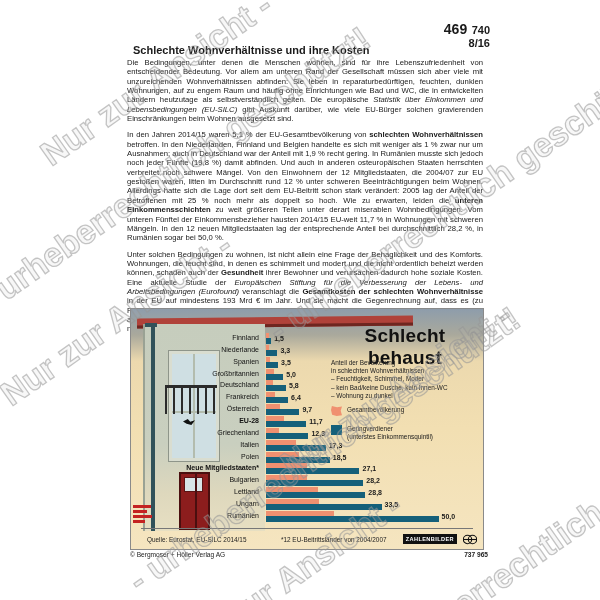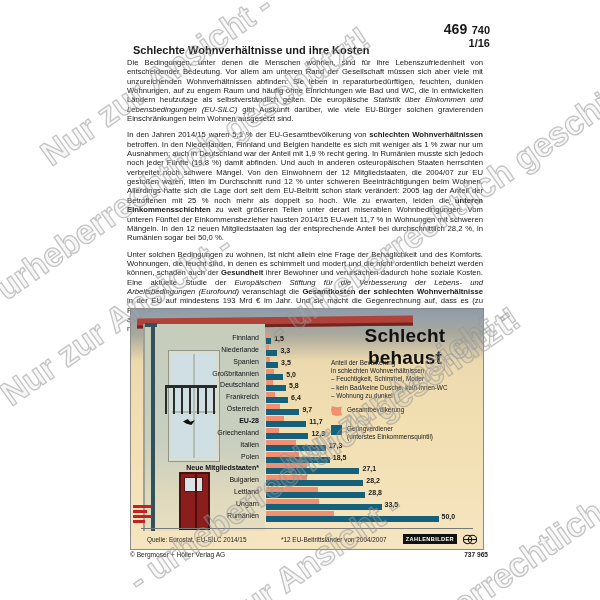--- a/index.html
+++ b/index.html
@@ -74,21 +74,21 @@
 </head>
 <body>
 
 <div class="page">
 
   <div class="hdr">
     <div>
       <span class="big">469</span>
       <span class="small">740</span>
     </div>
-    <div class="pageno">1/16</div>
+    <div class="pageno">8/16</div>
   </div>
 
   <div class="title">Schlechte Wohnverhältnisse und ihre Kosten</div>
 
   <div class="bodytext">
       <p class="para"><span>Die Bedingungen, unter denen die Menschen wohnen, sind für ihre Lebenszufriedenheit von entscheidender Bedeutung. Vor allem am unteren Rand der Gesellschaft müssen sich aber viele mit unzureichenden Wohnverhältnissen abfinden: Sie leben in reparaturbedürftigen, feuchten, dunklen Wohnungen, auf zu engem Raum und häufig ohne Einrichtungen wie Bad und WC, die in entwickelten Ländern heutzutage als selbstverständlich gelten. Die europäische </span><span style="font-style: italic;">Statistik über Einkommen und Lebensbedingungen (EU-SILC)</span><span> gibt Auskunft darüber, wie viele EU-Bürger solchen gravierenden Einschränkungen beim Wohnen ausgesetzt sind.</span></p>
       <p class="para"><span>In den Jahren 2014/15 waren 5,1 % der EU-Gesamtbevölkerung von </span><span style="font-weight: bold;">schlechten Wohnverhältnissen</span><span> betroffen. In den Niederlanden, Finnland und Belgien handelte es sich mit weniger als 1 % zwar nur um Ausnahmen; auch in Deutschland war der Anteil mit 1,9 % recht gering. In Rumänien musste sich jedoch noch jeder Fünfte (19,8 %) damit abfinden. Und auch in anderen osteuropäischen Staaten herrschten verbreitet noch schwere Mängel. Von den Einwohnern der 12 Mitgliedstaaten, die 2004/07 zur EU gestoßen waren, litten im Durchschnitt rund 12 % unter schweren Beeinträchtigungen beim Wohnen. Allerdings hatte sich die Lage dort seit dem EU-Beitritt schon stark verändert: 2005 lag der Anteil der Betroffenen mit 25 % noch mehr als doppelt so hoch. Wie zu erwarten, leiden die </span><span style="font-weight: bold;">unteren Einkommensschichten</span><span> zu weit größeren Teilen unter derart miserablen Wohnbedingungen. Vom unteren Fünftel der Einkommensbezieher hausten 2014/15 EU-weit 11,7 % in Wohnungen mit schweren Mängeln. In den 12 neuen Mitgliedstaaten lag der entsprechende Anteil bei durchschnittlich 28,2 %, in Rumänien sogar bei 50,0 %.</span></p>
       <p class="para"><span>Unter solchen Bedingungen zu wohnen, ist nicht allein eine Frage der Behaglichkeit und des Komforts. Wohnungen, die feucht sind, in denen es schimmelt und modert und die nicht ordentlich beheizt werden können, schaden auch der </span><span style="font-weight: bold;">Gesundheit</span><span> ihrer Bewohner und verursachen dadurch hohe soziale Kosten. Eine aktuelle Studie der </span><span style="font-style: italic;">Europäischen Stiftung für die Verbesserung der Lebens- und Arbeitsbedingungen (Eurofound)</span><span> veranschlagt die </span><span style="font-weight: bold;">Gesamtkosten der schlechten Wohnverhältnisse</span><span> in der EU auf mindestens 193 Mrd € im Jahr. Und sie macht die Gegenrechnung auf, dass es (zu Preisen von 2011) nur rund 295 Mrd € erfordern würde, all die prekären Wohnungen auf einen akzeptablen Stand zu verbessern. Mit anderen Worten: dass die dafür notwendigen Investitionen schon nach anderthalb Jahren durch vermiedene Krankheitskosten usw. wettgemacht würden.</span></p>
     </div>
 

